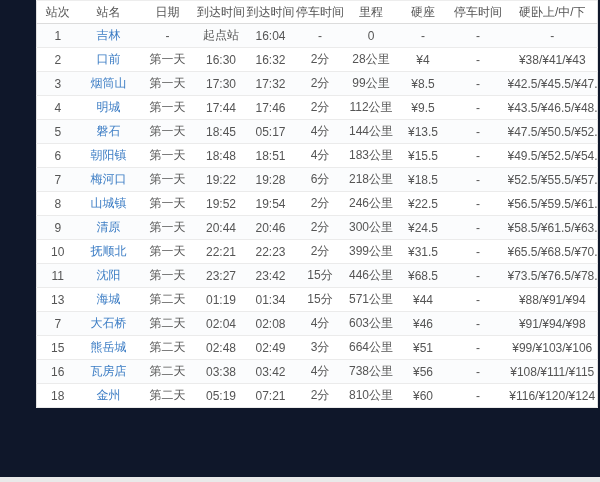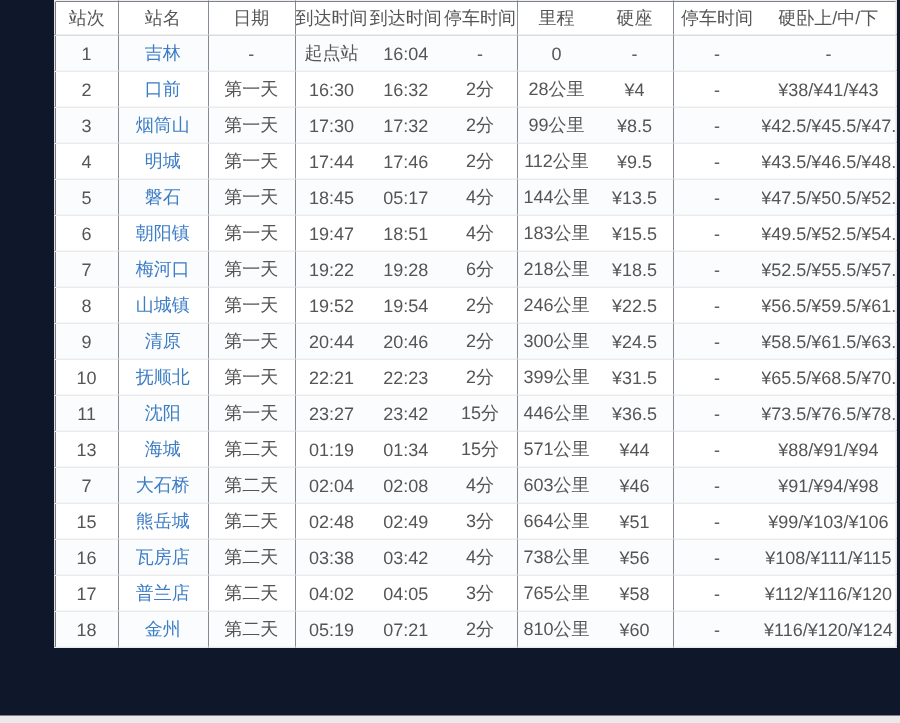--- a/index.html
+++ b/index.html
@@ -161,21 +161,21 @@
             <td>4分</td>
             <td>144公里</td>
             <td>¥13.5</td>
             <td>-</td>
             <td>¥47.5/¥50.5/¥52.5</td>
           </tr>
           <tr>
             <td>6</td>
             <td><a class="station-link">朝阳镇</a></td>
             <td>第一天</td>
-            <td>19:47</td>
+            <td>18:48</td>
             <td>18:51</td>
             <td>4分</td>
             <td>183公里</td>
             <td>¥15.5</td>
             <td>-</td>
             <td>¥49.5/¥52.5/¥54.5</td>
           </tr>
           <tr>
             <td>7</td>
             <td><a class="station-link">梅河口</a></td>
@@ -225,21 +225,21 @@
             <td>¥65.5/¥68.5/¥70.5</td>
           </tr>
           <tr>
             <td>11</td>
             <td><a class="station-link">沈阳</a></td>
             <td>第一天</td>
             <td>23:27</td>
             <td>23:42</td>
             <td>15分</td>
             <td>446公里</td>
-            <td>¥36.5</td>
+            <td>¥68.5</td>
             <td>-</td>
             <td>¥73.5/¥76.5/¥78.5</td>
           </tr>
           <tr>
             <td>13</td>
             <td><a class="station-link">海城</a></td>
             <td>第二天</td>
             <td>01:19</td>
             <td>01:34</td>
             <td>15分</td>
@@ -276,32 +276,20 @@
             <td>16</td>
             <td><a class="station-link">瓦房店</a></td>
             <td>第二天</td>
             <td>03:38</td>
             <td>03:42</td>
             <td>4分</td>
             <td>738公里</td>
             <td>¥56</td>
             <td>-</td>
             <td>¥108/¥111/¥115</td>
-          </tr>
-          <tr>
-            <td>17</td>
-            <td><a class="station-link">普兰店</a></td>
-            <td>第二天</td>
-            <td>04:02</td>
-            <td>04:05</td>
-            <td>3分</td>
-            <td>765公里</td>
-            <td>¥58</td>
-            <td>-</td>
-            <td>¥112/¥116/¥120</td>
           </tr>
           <tr>
             <td>18</td>
             <td><a class="station-link">金州</a></td>
             <td>第二天</td>
             <td>05:19</td>
             <td>07:21</td>
             <td>2分</td>
             <td>810公里</td>
             <td>¥60</td>

